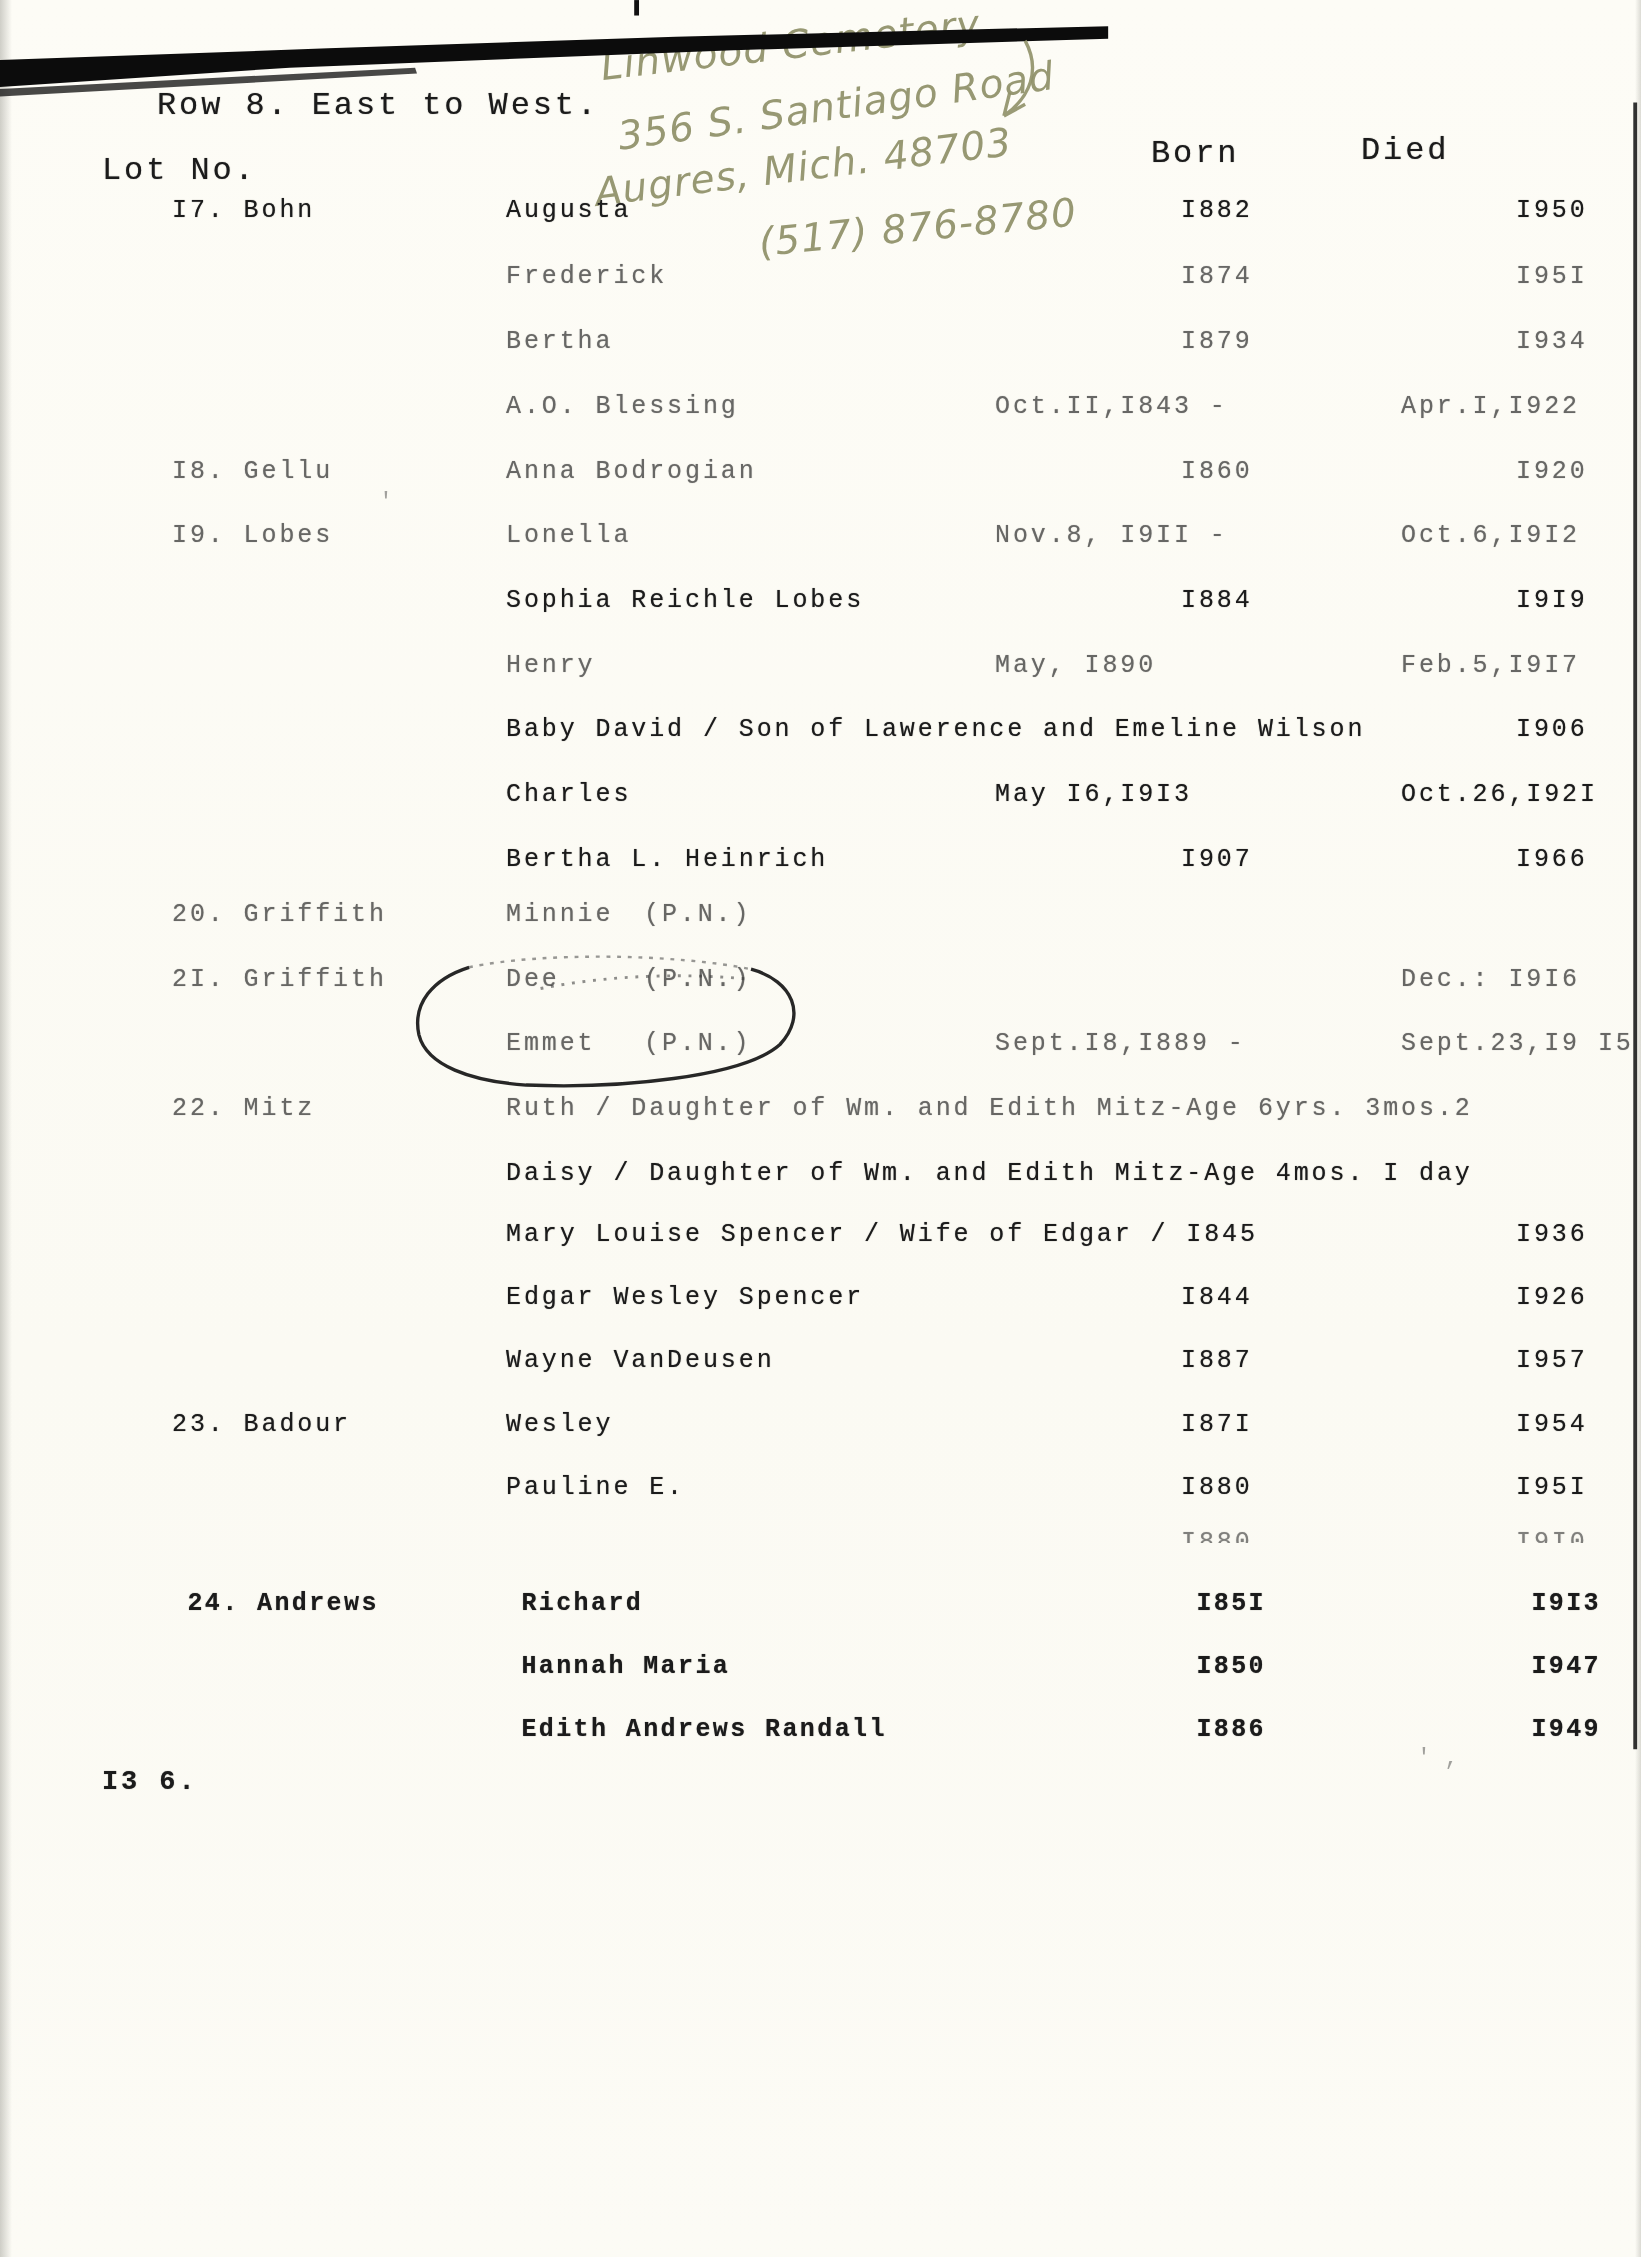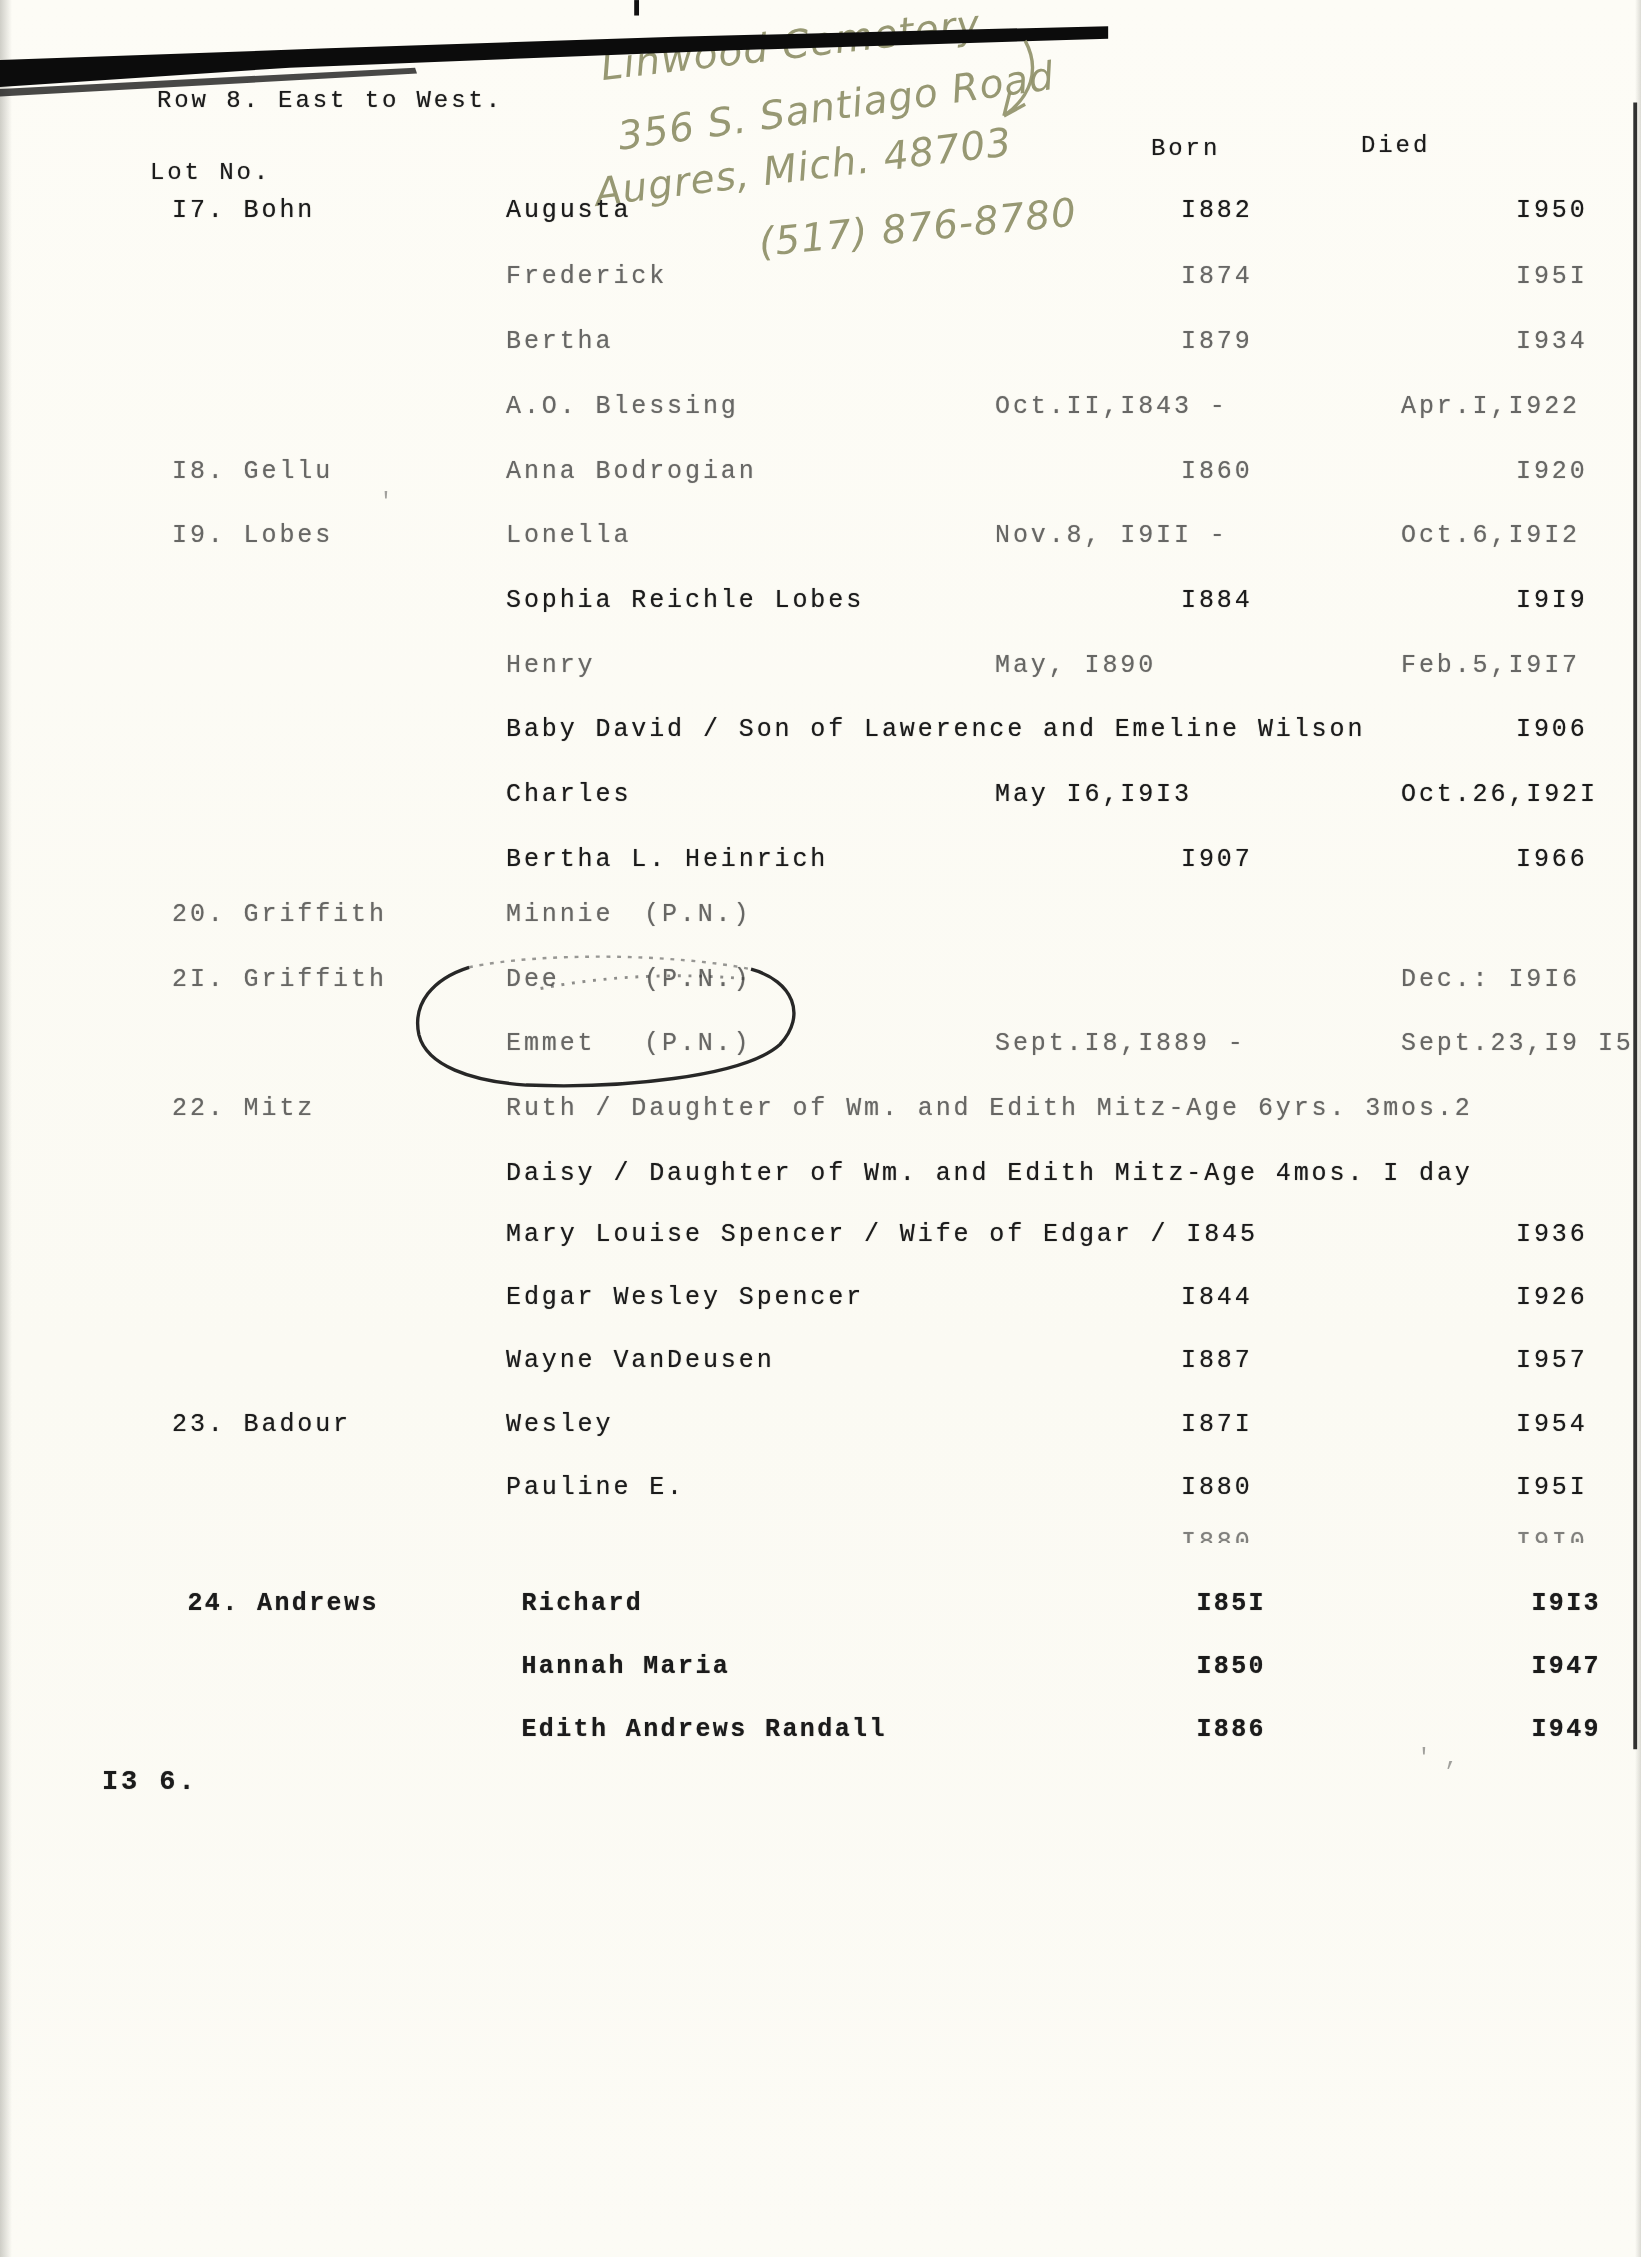--- a/index.html
+++ b/index.html
@@ -27,21 +27,21 @@
   .pn{left:626px;}
   .born{left:1163px;}
   .born.date{left:977px;}
   .died{left:1498px;}
   .died.date{left:1359px;margin-left:24px;}
 
   .faint .tw{opacity:.66;filter:blur(0.4px);}
   .seg2 .tw{font-weight:bold;margin-left:15.4px;letter-spacing:2.4px;}
   .ghost .tw{height:15.4px;overflow:hidden;opacity:.55;filter:blur(0.3px);}
 
-  .hdr{position:absolute;font-size:24px;letter-spacing:2.9px;white-space:pre;
+  .hdr{position:absolute;font-size:32px;letter-spacing:2.9px;white-space:pre;
        text-shadow:0 0 1px rgba(25,25,25,.6);}
   .footer-mark{font-weight:bold;font-size:27px;}
 
   
   .hw{
     position:absolute;font-family:"DejaVu Sans", sans-serif;font-style:italic;
     font-size:39px;letter-spacing:1px;white-space:pre;opacity:.92;
     transform-origin:left center;
   }
   .hw1{left:601px;top:44px;transform:rotate(-6.5deg);}
@@ -54,21 +54,21 @@
 </style>
 </head>
 <body>
 
 <div class="page">
 
   <div class="edge-left"></div>
   <div class="edge-right"></div>
 
   <div class="hdr" style="left:157px;top:87px;">Row 8. East to West.</div>
-  <div class="hdr" style="left:102px;top:159px;margin-left:48px;">Lot No.</div>
+  <div class="hdr" style="left:102px;top:152px;">Lot No.</div>
   <div class="hdr" style="left:1151px;top:135px;">Born</div>
   <div class="hdr" style="left:1361px;top:132px;">Died</div>
 
   <div class="hw hw1" style="color:#8f9068">Linwood Cemetery,</div>
   <div class="hw hw2" style="color:#8f9068">356 S. Santiago Road</div>
   <div class="hw hw3" style="color:#8f9068">Augres, Mich. 48703</div>
   <div class="hw hw4" style="color:#8f9068">(517) 876-8780</div>
 
   <div id="records">
       <div class="row" style="top: 196px;">

